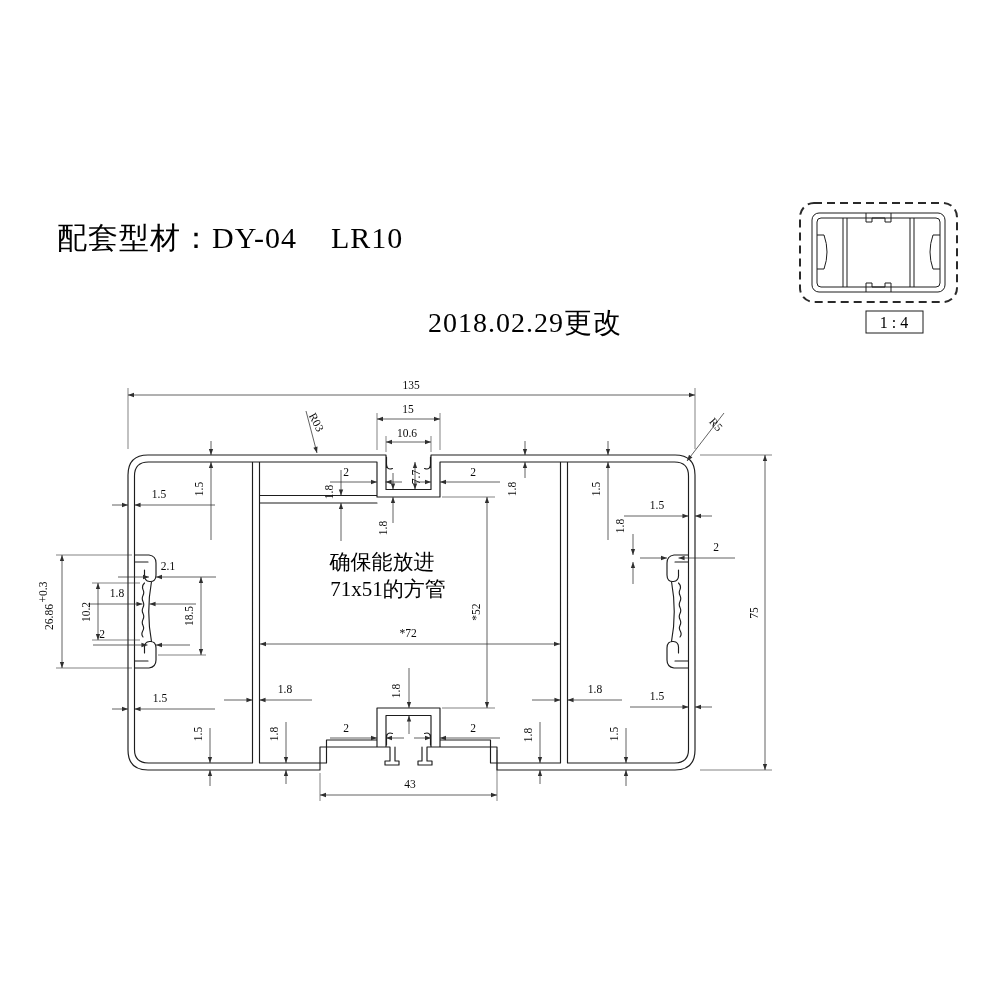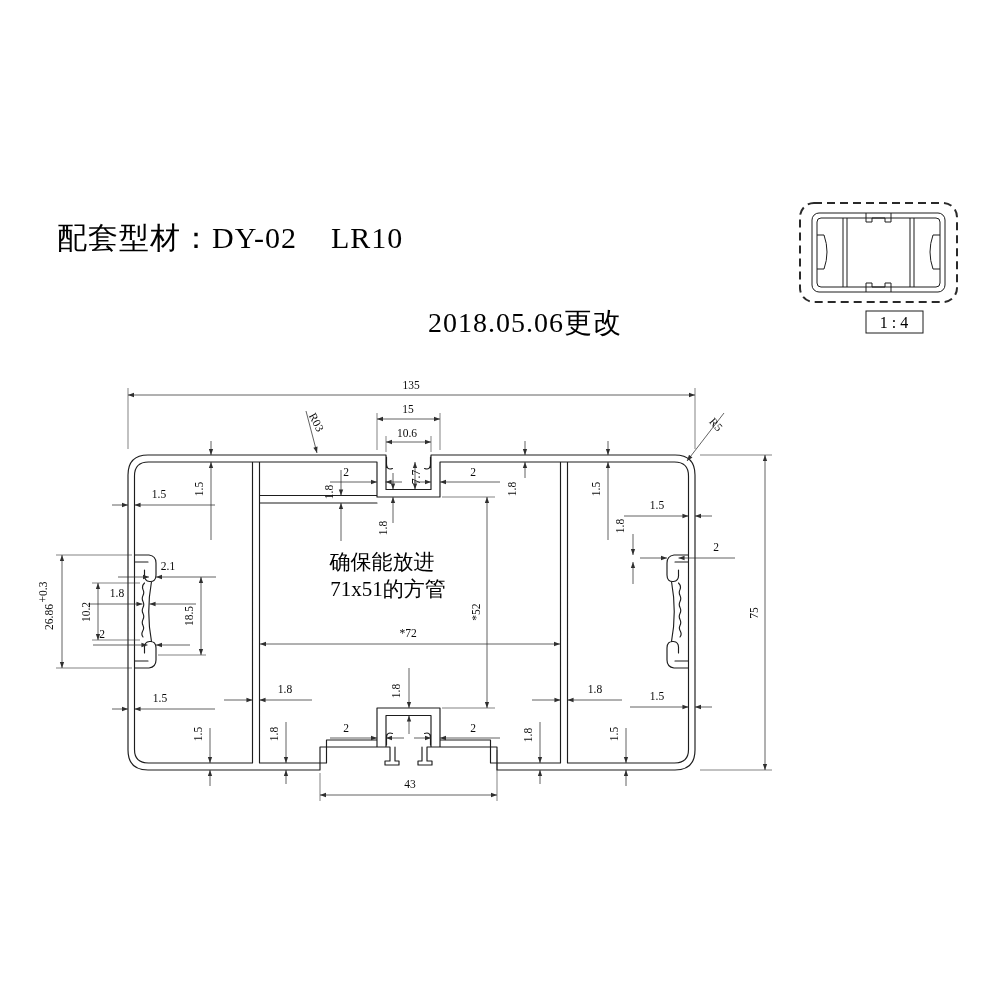--- a/index.html
+++ b/index.html
@@ -18,22 +18,22 @@
   .dim{font-family:"Liberation Serif", serif;font-size:11.5px;fill:#0a0a0a;
        text-anchor:middle;}
   .note{font-family:"Liberation Serif", serif;font-size:21px;fill:#000;
         text-anchor:middle;}
   .scale-label{font-family:"Liberation Serif", serif;font-size:16px;fill:#000;
         text-anchor:middle;}
 </style>
 </head>
 <body>
 
-<div class="title">配套型材：DY-02    LR10</div>
-<div class="revision">2018.05.06更改</div>
+<div class="title">配套型材：DY-04    LR10</div>
+<div class="revision">2018.02.29更改</div>
 
 <svg width="1000" height="1000" viewBox="0 0 1000 1000">
   <defs>
     <marker id="arr" viewBox="0 0 10 10" refX="9.5" refY="5" markerWidth="9" markerHeight="9" orient="auto-start-reverse">
       <path d="M0.5,1.8 L9.5,5 L0.5,8.2 z" fill="#2f2f2f"></path>
     </marker>
   </defs>
 
   <g>
     <path class="pl" d="

